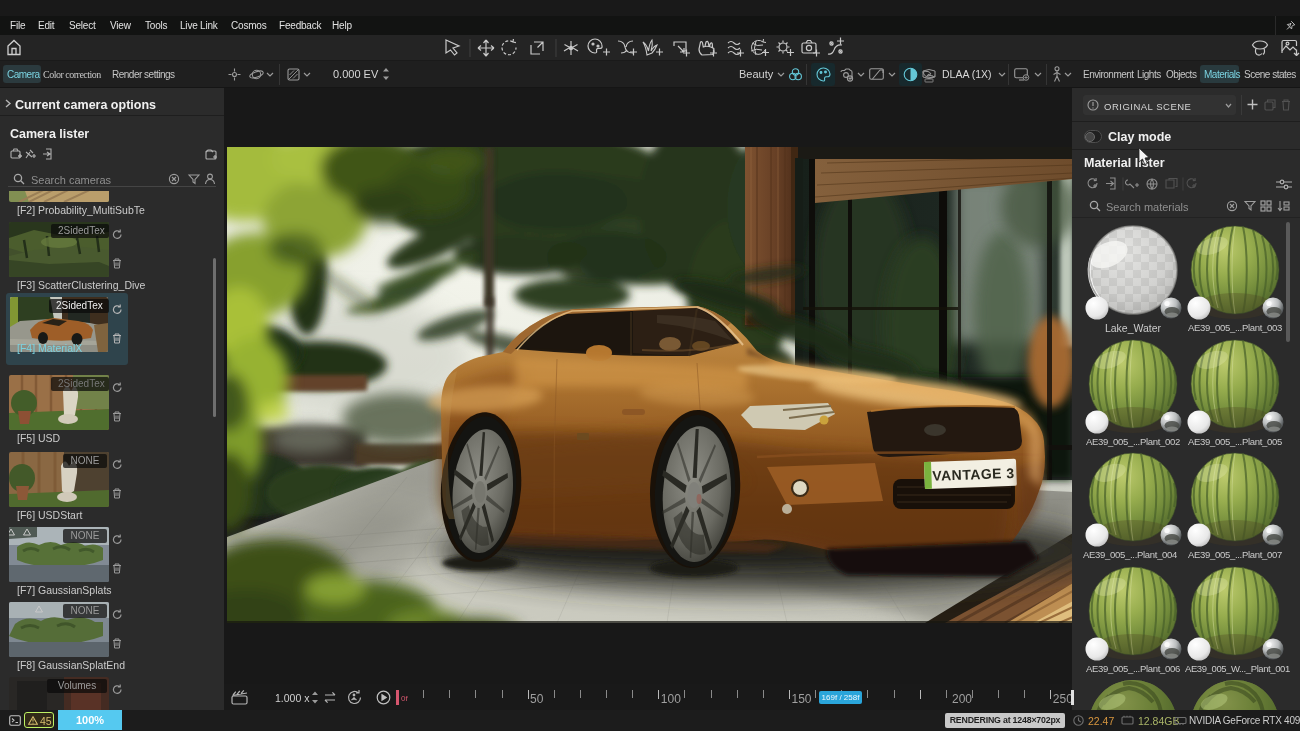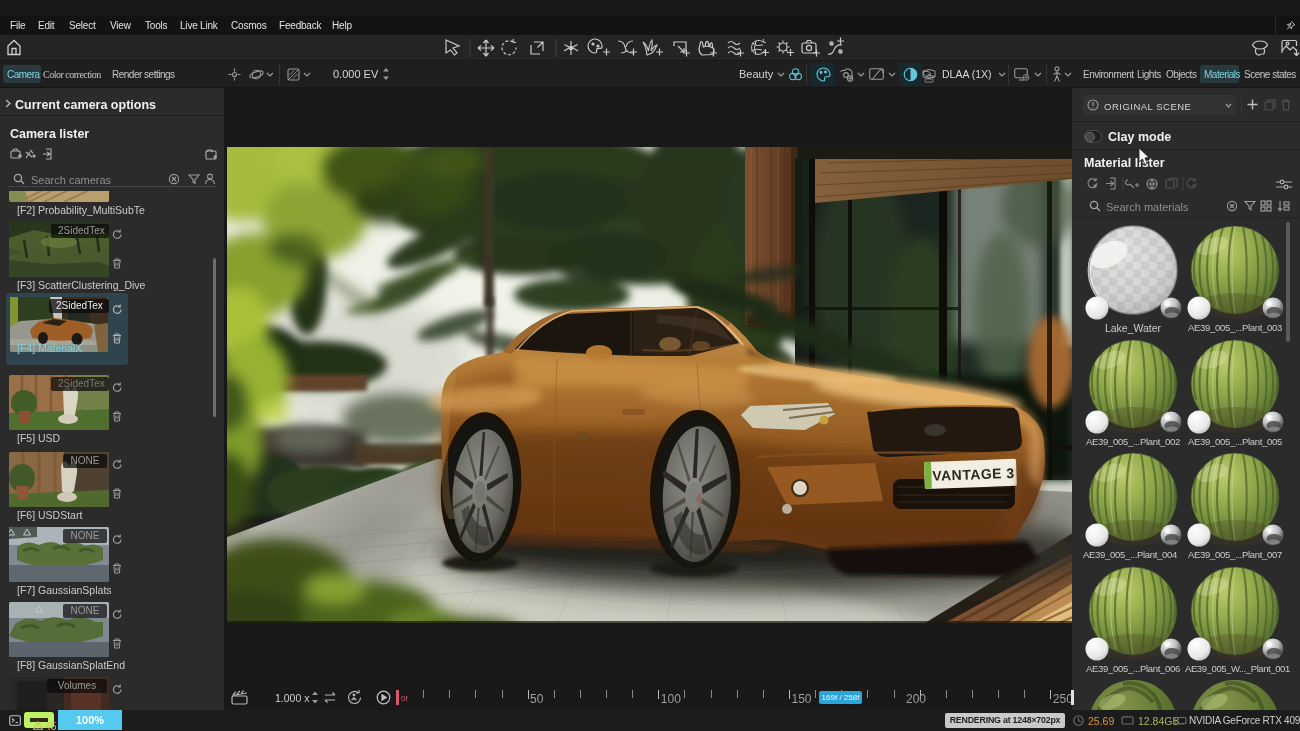--- a/index.html
+++ b/index.html
@@ -863,49 +863,49 @@
     <div class="tick" style="left:486.6px;"></div>
     <div class="tick" style="left:512.7px;"></div>
     <div class="tick" style="left:538.8px;"></div>
     <div class="tick" style="left:565.0px;top:6px;height:9px;background:#b9b9b9;"></div>
     <div class="ticklbl" style="left:567.5px;">150</div>
     <div class="tick" style="left:591.1px;"></div>
     <div class="tick" style="left:617.2px;"></div>
     <div class="tick" style="left:643.3px;"></div>
     <div class="tick" style="left:669.5px;"></div>
     <div class="tick" style="left:695.6px;top:6px;height:9px;background:#b9b9b9;"></div>
-    <div class="ticklbl" style="left:682px;text-align:center;">200</div>
+    <div class="ticklbl" style="left:728px;text-align:center;">200</div>
     <div class="tick" style="left:721.7px;"></div>
     <div class="tick" style="left:747.9px;"></div>
     <div class="tick" style="left:774.0px;"></div>
     <div class="tick" style="left:800.1px;"></div>
     <div class="tick" style="left:826.2px;top:6px;height:9px;background:#b9b9b9;"></div>
     <div class="ticklbl" style="left:828.8px;">250</div>
     <div class="abs" style="left:595px;top:7px;width:43px;height:13px;background:#2aa5da;border-radius:2px;text-align:center;font-size:8px;color:#eef7fb;line-height:13px;">169f / 258f</div>
     <div class="abs" style="left:847px;top:6px;width:3px;height:15px;background:#e2e2e2;"></div>
   </div>
   <div class="abs" id="statusbar">
     <svg class="abs" style="left:9px;top:5px;" width="12" height="11" viewBox="0 0 12 11" fill="none" stroke="#c2c2c2" stroke-width="1.1">
       <rect x="0.7" y="0.7" width="10.6" height="9.6" rx="1.5"></rect>
         <path d="M3 3.5 l2 1.8 -2 1.8 M6.5 7.5 h2.5"></path>
     </svg>
-    <div class="abs" style="left:24px;top:2px;width:30px;height:16px;border:6px solid #bef264;border-radius:3px;background:#312a18;">
+    <div class="abs" style="left:24px;top:2px;width:30px;height:16px;border:1px solid #bef264;border-radius:3px;background:#312a18;">
       <svg class="abs" style="left:3px;top:3px;" width="10" height="9" viewBox="0 0 10 9">
           <path d="M5 0.8 L9.4 8.2 H0.6 Z" fill="none" stroke="#d6bd6e" stroke-width="1.1"></path>
           <path d="M5 3.2 v2.4 M5 6.7 v0.9" stroke="#d6bd6e" stroke-width="1"></path>
         </svg>
       <div class="txt" style="left:15px;top:2px;font-size:10.5px;color:#d6bd6e;">45</div>
     </div>
     <div class="abs" style="left:58px;top:0px;width:64px;height:20px;background:#55c9f0;color:#fdfeff;font-weight:bold;font-size:11px;text-align:center;line-height:20px;">100%</div>
     <div class="abs" style="left:945px;top:3px;width:120px;height:15px;background:#c9c9c9;border-radius:2px;color:#1f1f1f;font-size:8.8px;letter-spacing:-0.2px;font-weight:bold;text-align:center;line-height:15px;">RENDERING at 1248×702px</div>
     <svg class="abs" style="left:1073px;top:5px;" width="11" height="11" viewBox="0 0 11 11" fill="none" stroke="#6f6f6f" stroke-width="1.1">
         <circle cx="5.5" cy="5.5" r="4.7"></circle>
         <path d="M5.5 2.5 V5.5 L7.7 7"></path>
       </svg>
-    <div class="txt" style="left:1088px;top:5px;font-size:10.5px;color:#d7963f;">25.69</div>
+    <div class="txt" style="left:1088px;top:5px;font-size:10.5px;color:#d7963f;">22.47</div>
     <svg class="abs" style="left:1121px;top:5px;" width="13" height="11" viewBox="0 0 13 11" fill="none" stroke="#6f6f6f" stroke-width="1.1">
         <rect x="1" y="2" width="11" height="7" rx="1"></rect>
         <path d="M3 2 V0.8 M6 2 V0.8 M9 2 V0.8"></path>
       </svg>
     <div class="txt" style="left:1138px;top:5px;font-size:10.5px;color:#a9b467;">12.84GB</div>
     <svg class="abs" style="left:1174px;top:5px;" width="13" height="11" viewBox="0 0 13 11" fill="none" stroke="#6f6f6f" stroke-width="1.1">
         <rect x="1" y="2.5" width="11" height="6" rx="1"></rect>
         <path d="M3 8.5 v1.4 M6 8.5 v1.4 M9 8.5 v1.4"></path>
       </svg>
     <div class="txt" style="left:1189px;top:5px;font-size:10px;letter-spacing:-0.25px;color:#cdcdcd;">NVIDIA GeForce RTX 4090</div>

